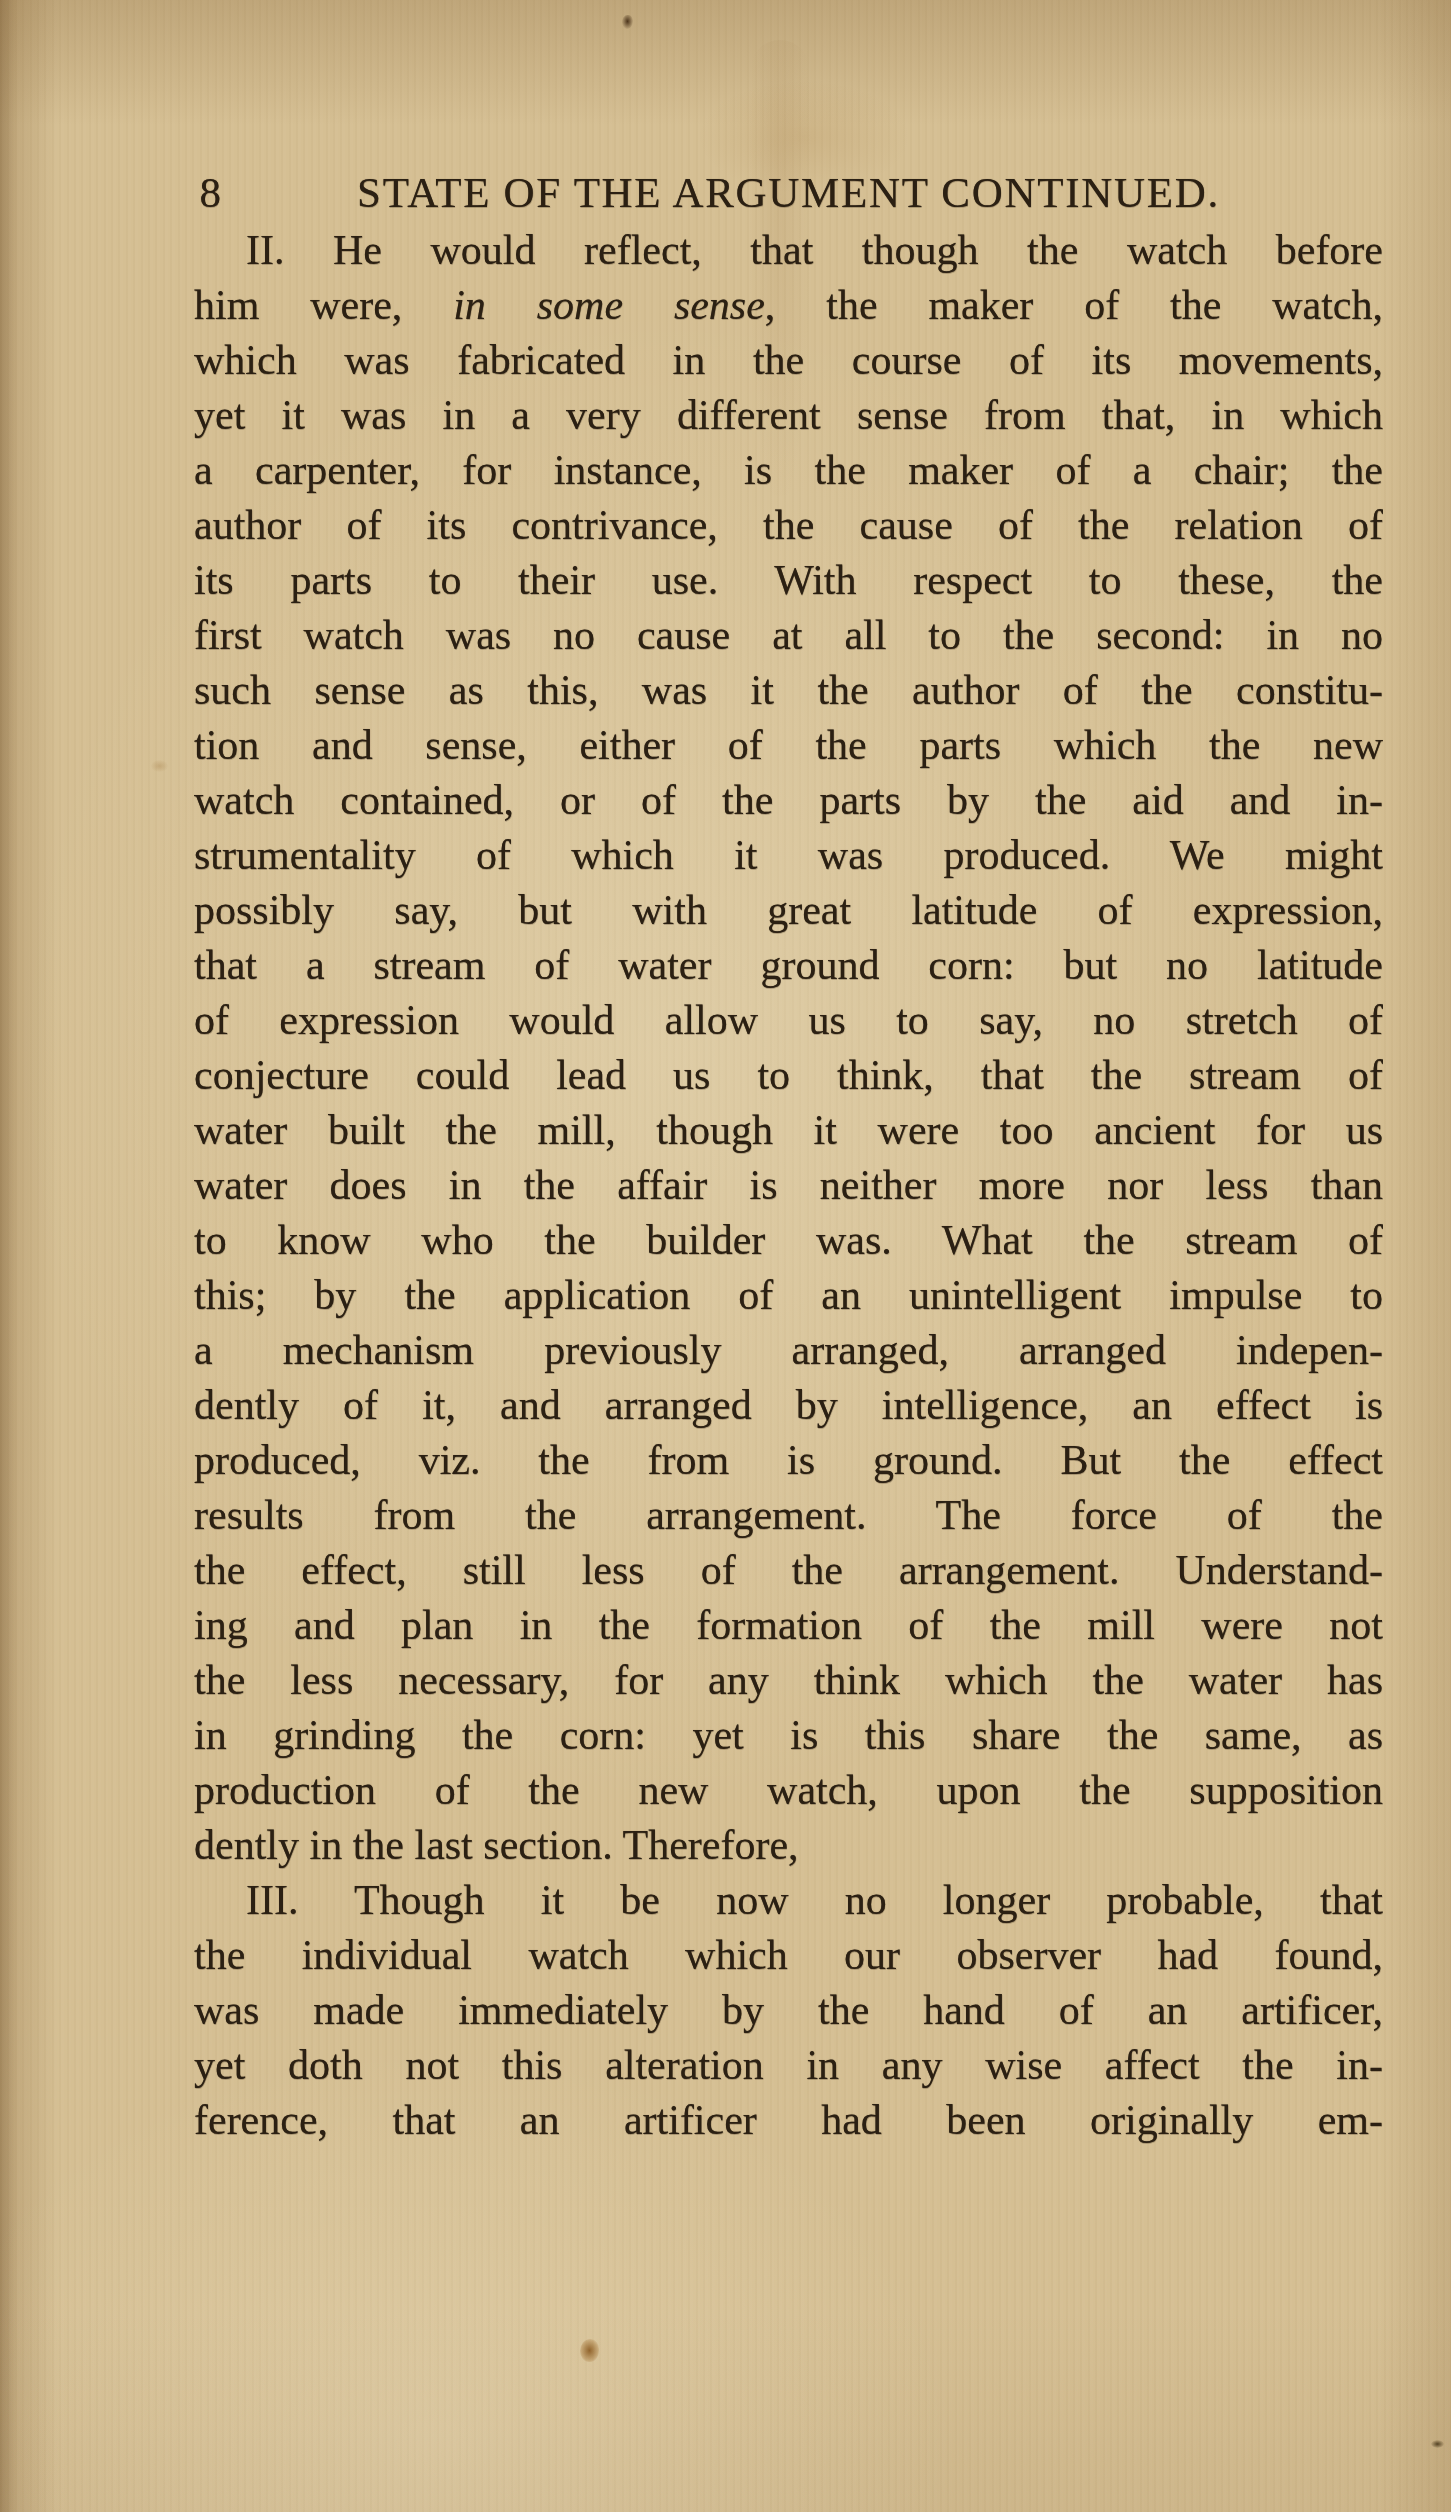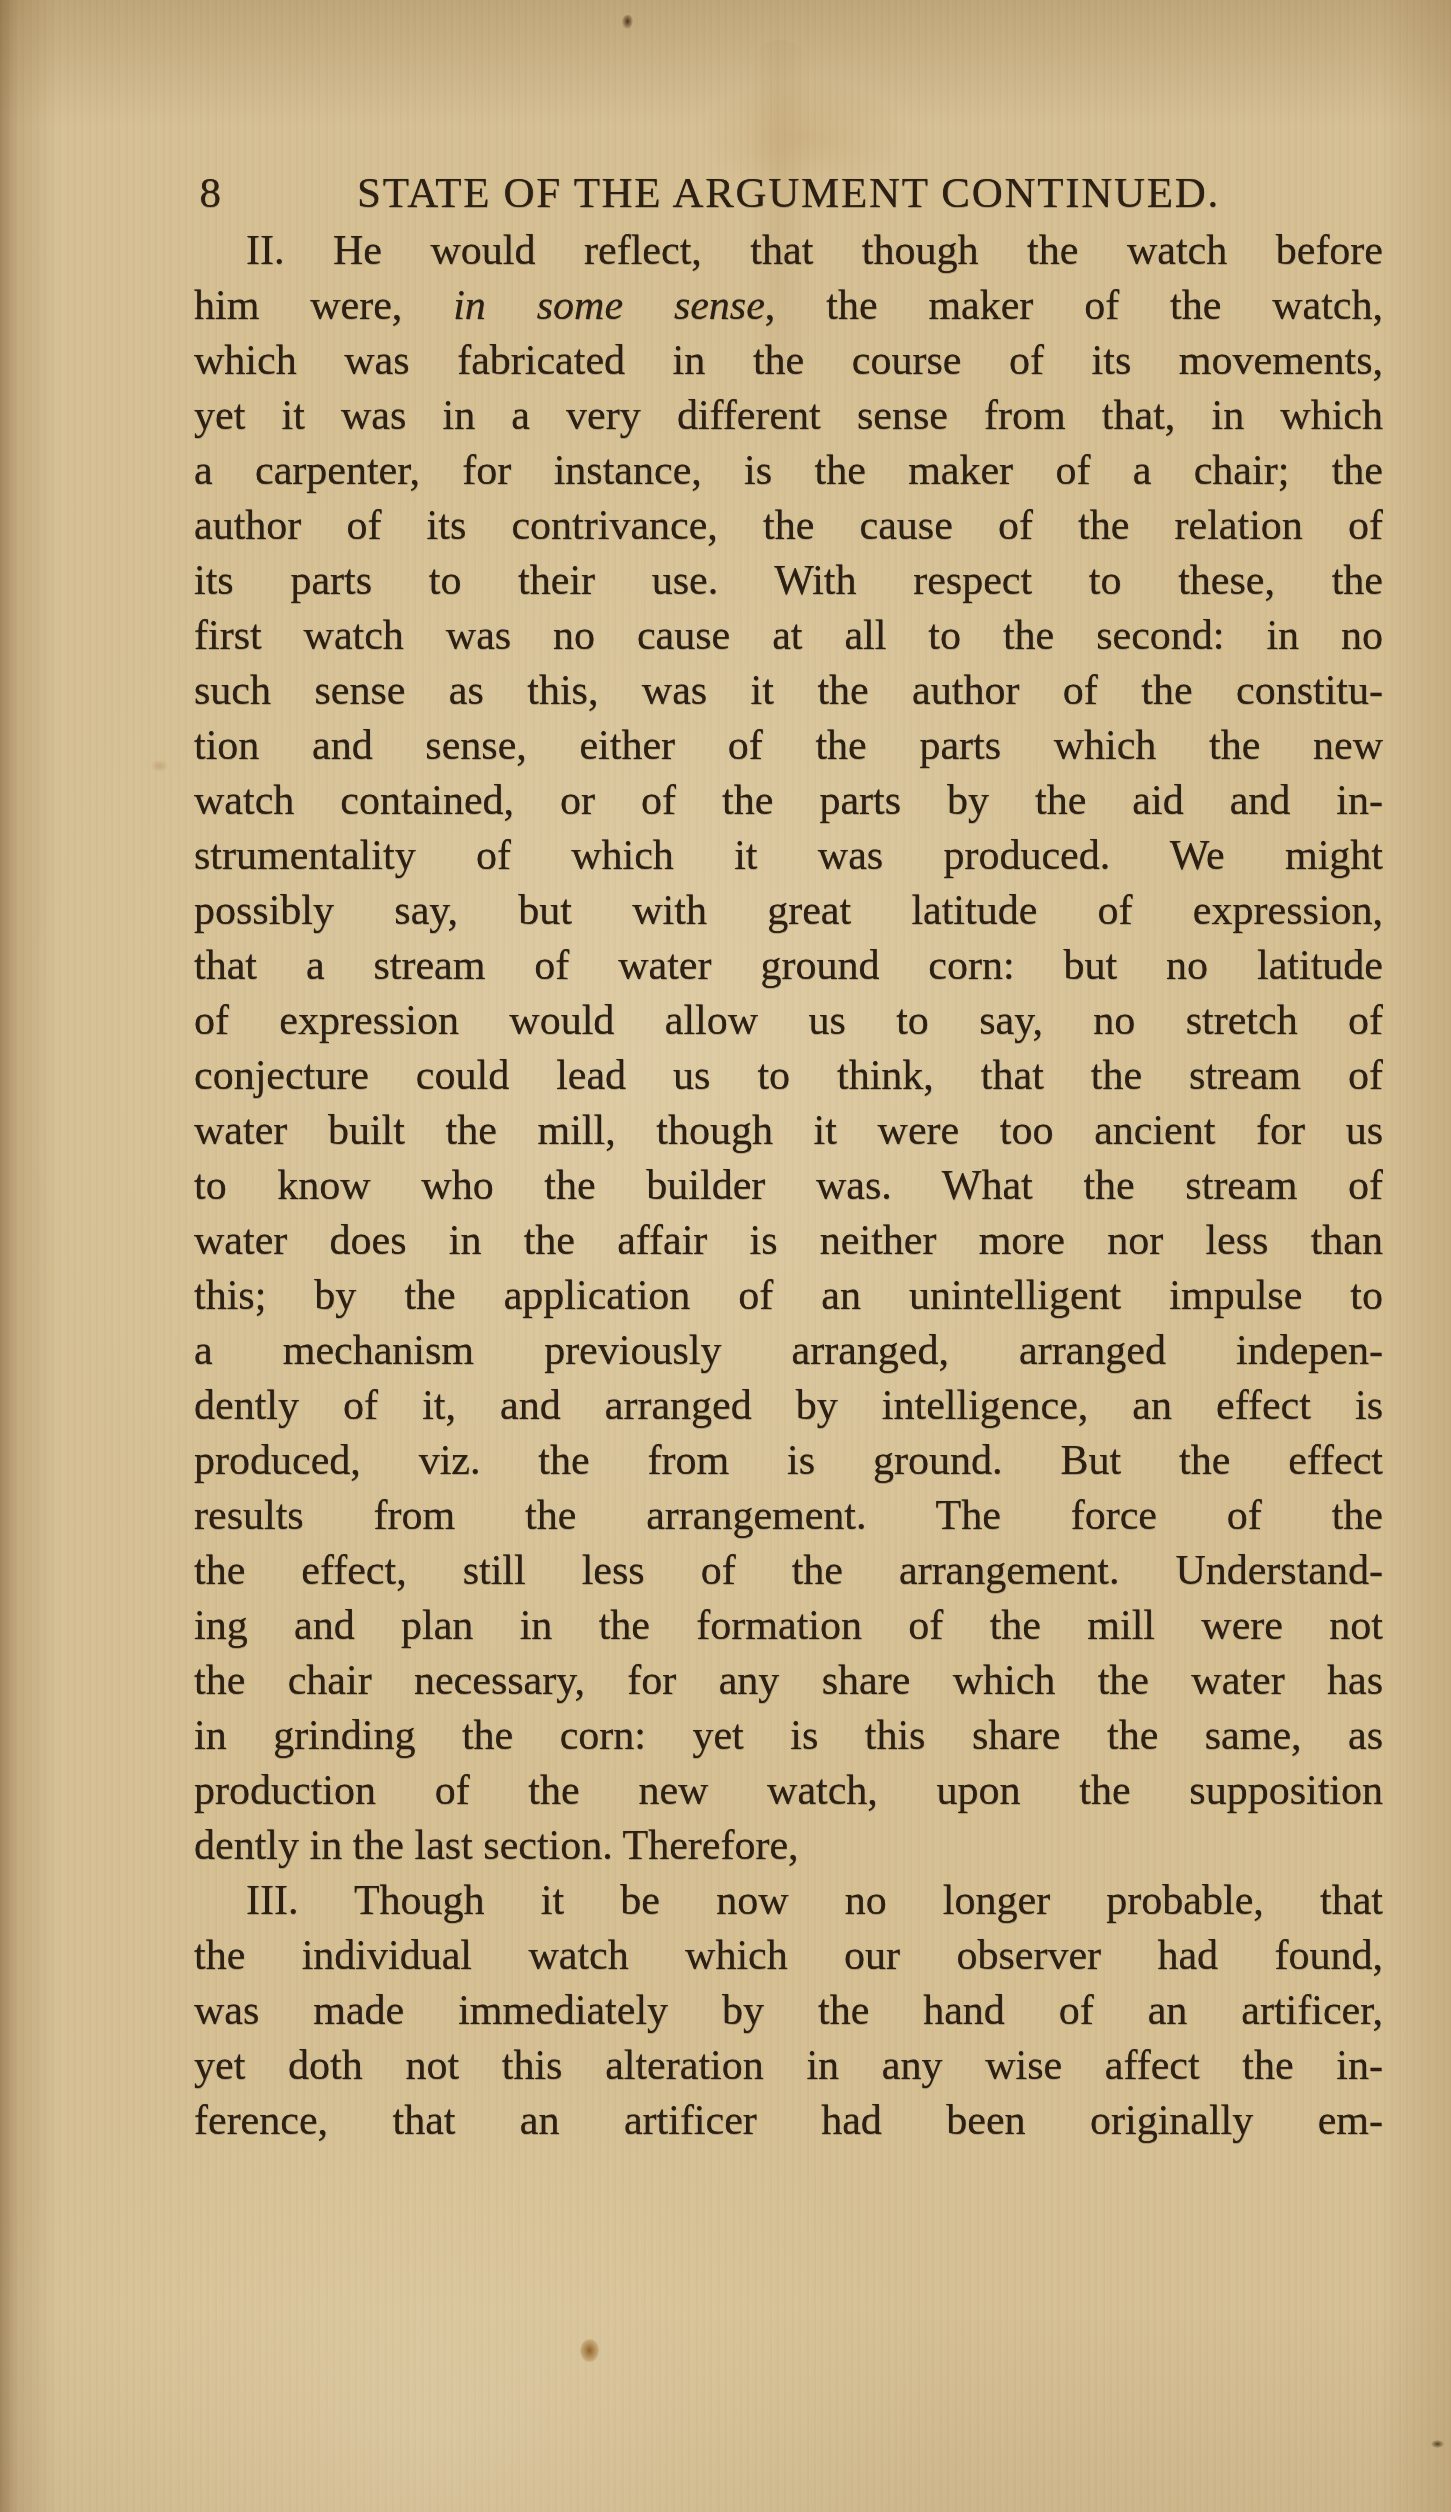--- a/index.html
+++ b/index.html
@@ -121,30 +121,30 @@
           <div class="line j"><span class="seg">first watch was no cause at all to the second: in no</span></div>
           <div class="line j"><span class="seg">such sense as this, was it the author of the constitu-</span></div>
           <div class="line j"><span class="seg">tion and sense, either of the parts which the new</span></div>
           <div class="line j"><span class="seg">watch contained, or of the parts by the aid and in-</span></div>
           <div class="line j"><span class="seg">strumentality of which it was produced. We might</span></div>
           <div class="line j"><span class="seg">possibly say, but with great latitude of expression,</span></div>
           <div class="line j"><span class="seg">that a stream of water ground corn: but no latitude</span></div>
           <div class="line j"><span class="seg">of expression would allow us to say, no stretch of</span></div>
           <div class="line j"><span class="seg">conjecture could lead us to think, that the stream of</span></div>
           <div class="line j"><span class="seg">water built the mill, though it were too ancient for us</span></div>
+          <div class="line j"><span class="seg">water does in the affair is neither more nor less than</span></div>
           <div class="line j"><span class="seg">to know who the builder was. What the stream of</span></div>
-          <div class="line j"><span class="seg">water does in the affair is neither more nor less than</span></div>
           <div class="line j"><span class="seg">this; by the application of an unintelligent impulse to</span></div>
           <div class="line j"><span class="seg">a mechanism previously arranged, arranged indepen-</span></div>
           <div class="line j"><span class="seg">dently of it, and arranged by intelligence, an effect is</span></div>
           <div class="line j"><span class="seg">produced, viz. the from is ground. But the effect</span></div>
           <div class="line j"><span class="seg">results from the arrangement. The force of the</span></div>
           <div class="line j"><span class="seg">the effect, still less of the arrangement. Understand-</span></div>
           <div class="line j"><span class="seg">ing and plan in the formation of the mill were not</span></div>
-          <div class="line j"><span class="seg">the chair necessary, for any share which the water has</span></div>
+          <div class="line j"><span class="seg">the less necessary, for any think which the water has</span></div>
           <div class="line j"><span class="seg">in grinding the corn: yet is this share the same, as</span></div>
           <div class="line j"><span class="seg">production of the new watch, upon the supposition</span></div>
           <div class="line"><span class="seg">dently in the last section. Therefore,</span></div>
         </div>
         <div class="paragraph">
           <div class="line j indent"><span class="seg">III. Though it be now no longer probable, that</span></div>
           <div class="line j"><span class="seg">the individual watch which our observer had found,</span></div>
           <div class="line j"><span class="seg">was made immediately by the hand of an artificer,</span></div>
           <div class="line j"><span class="seg">yet doth not this alteration in any wise affect the in-</span></div>
           <div class="line j"><span class="seg">ference, that an artificer had been originally em-</span></div>

